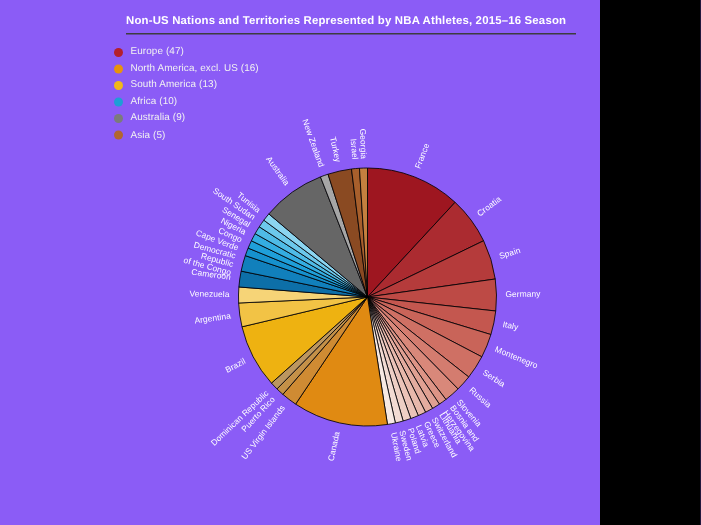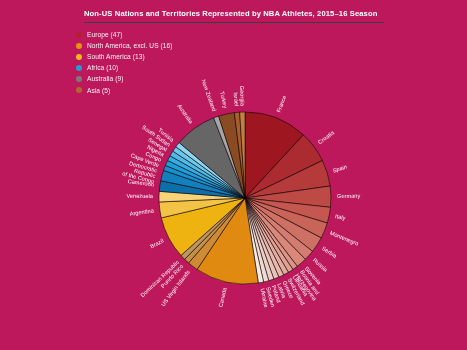--- a/index.html
+++ b/index.html
@@ -1,17 +1,17 @@
 <!DOCTYPE html>
 <html><head>
 <meta charset="utf-8">
 <style>
   html,body{margin:0;padding:0;background:#000;}
   body{width:467px;height:350px;overflow:hidden;font-family:"Liberation Sans",sans-serif;}
-  #root{position:relative;width:467px;height:350px;background:#be185d;}
+  #root{position:relative;width:400px;height:350px;background:#8b5cf6;}
 
   #title-bar{position:absolute;left:0;top:0;width:467px;}
   #chart-title{position:absolute;left:84px;top:9px;width:310px;color:#fff;
     font-size:7.6px;font-weight:bold;letter-spacing:.12px;white-space:nowrap;line-height:10px;}
   #title-rule{position:absolute;left:84px;top:22px;width:300px;height:1px;background:#3d3d3d;}
 
   #legend{position:absolute;left:76px;top:29px;}
   .legend-item{display:flex;align-items:center;height:11.1px;}
   .legend-swatch{width:6px;height:6px;border-radius:50%;margin-right:5px;flex:none;}
   .legend-label{color:#f2f2f2;font-size:6.6px;white-space:nowrap;letter-spacing:.07px;}

